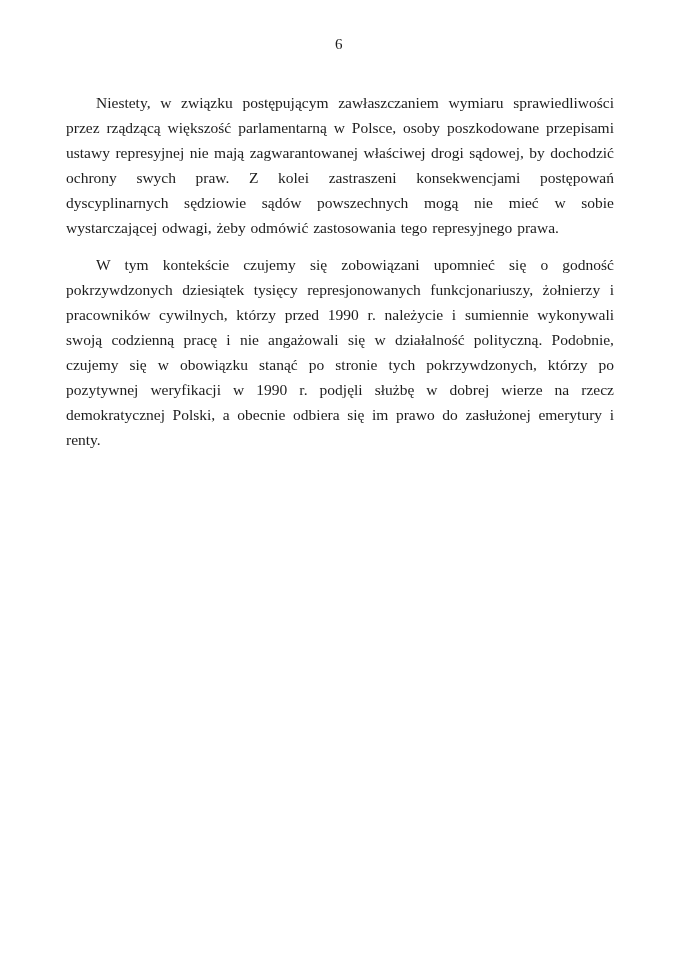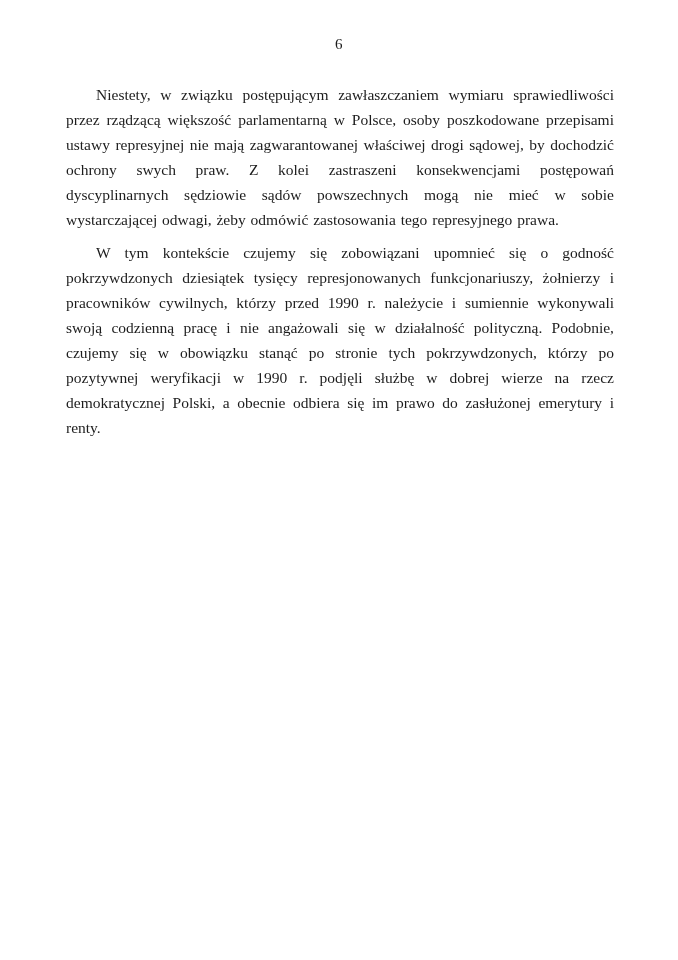--- a/index.html
+++ b/index.html
@@ -30,21 +30,21 @@
     position: absolute;
     top: 78px;
     left: 66px;
     right: 64px;
     font-size: 15.5px;
     line-height: 25px;
     text-align: justify;
     text-justify: inter-word;
   }
   .content p {
-    margin: 4px 0 8px 0;
+    margin: 12px 0 8px 0;
     text-indent: 30px;
     word-spacing: 1px;
   }
 </style>
 </head>
 <body>
 
 <div class="page">
   <div class="page-number">6</div>
   <div class="content">

